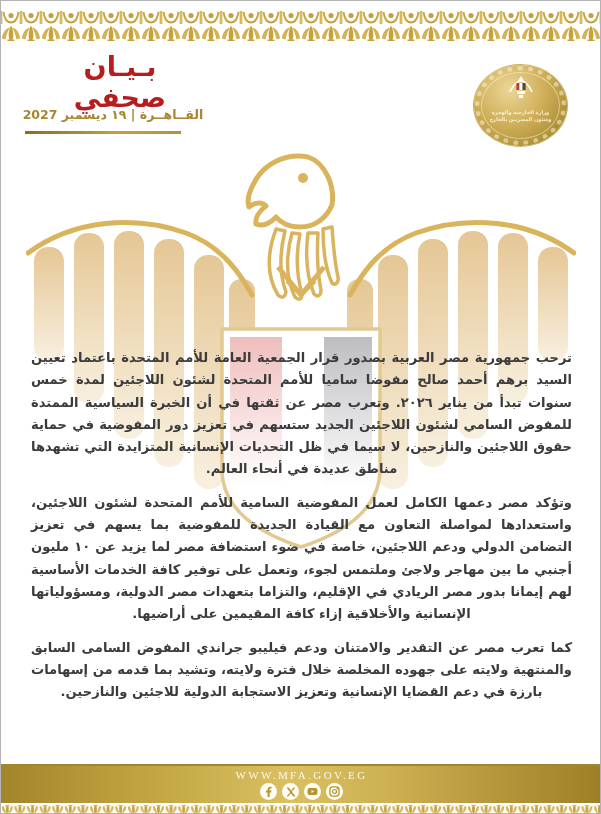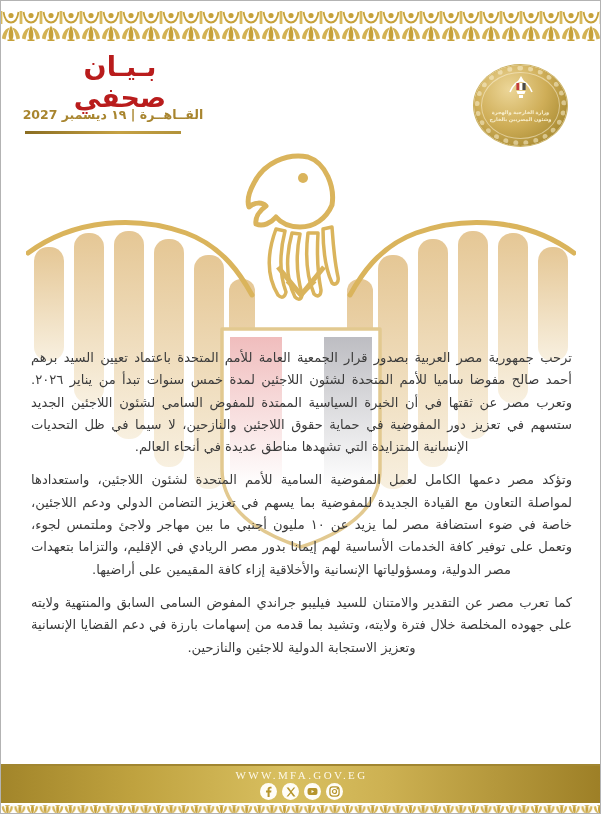--- a/index.html
+++ b/index.html
@@ -38,21 +38,21 @@
     color:#f8efcf;font-size:5px;line-height:7px;direction:rtl;font-weight:bold;}
   
   .watermark{position:absolute;left:25px;top:150px;width:550px;height:420px;z-index:0;}
   
   .headline{
     position:absolute;top:302px;left:18px;width:565px;z-index:2;text-align:center;
     direction:rtl;font-size:15px;font-weight:bold;color:#e14444;
   }
   .press-body{
     position:absolute;top:346px;left:30px;width:541px;z-index:2;direction:rtl;
-    font-size:13.1px;line-height:22.3px;font-weight:normal;color:#3b3b3b;
+    font-size:13.1px;line-height:22.3px;font-weight:bold;color:#3b3b3b;
   }
   .press-body p{margin:0 0 11px 0;text-align:justify;text-align-last:center;}
   
   .footer-bar{
     position:absolute;top:763px;left:0;width:601px;height:39px;z-index:2;
     border-top:2px solid #a18631;box-sizing:border-box;text-align:center;
     background:linear-gradient(90deg,#a2852a 0%,#bfa23f 22%,#d9c061 48%,#cdb152 64%,#9d7f26 100%);
   }
   .footer-site{
     margin-top:3px;color:#fdf8ea;font-family:"Liberation Serif",serif;
@@ -166,21 +166,21 @@
         <rect x="204" y="186" width="52" height="150" fill="url(#fadeRed)"></rect>
         <rect x="298" y="186" width="48" height="150" fill="url(#fadeGray)"></rect>
       </g>
     </svg>
   </div>
 
 
   <div class="press-body">
     <p>ترحب جمهورية مصر العربية بصدور قرار الجمعية العامة للأمم المتحدة باعتماد تعيين السيد برهم أحمد صالح مفوضا ساميا للأمم المتحدة لشئون اللاجئين لمدة خمس سنوات تبدأ من يناير ٢٠٢٦. وتعرب مصر عن ثقتها في أن الخبرة السياسية الممتدة للمفوض السامي لشئون اللاجئين الجديد ستسهم في تعزيز دور المفوضية في حماية حقوق اللاجئين والنازحين، لا سيما في ظل التحديات الإنسانية المتزايدة التي تشهدها مناطق عديدة في أنحاء العالم.</p>
     <p>وتؤكد مصر دعمها الكامل لعمل المفوضية السامية للأمم المتحدة لشئون اللاجئين، واستعدادها لمواصلة التعاون مع القيادة الجديدة للمفوضية بما يسهم في تعزيز التضامن الدولي ودعم اللاجئين، خاصة في ضوء استضافة مصر لما يزيد عن ١٠ مليون أجنبي ما بين مهاجر ولاجئ وملتمس لجوء، وتعمل على توفير كافة الخدمات الأساسية لهم إيمانا بدور مصر الريادي في الإقليم، والتزاما بتعهدات مصر الدولية، ومسؤولياتها الإنسانية والأخلاقية إزاء كافة المقيمين على أراضيها.</p>
-    <p>كما تعرب مصر عن التقدير والامتنان للسيد فيليبو جراندي المفوض السامى السابق والمنتهية ولايته على جهوده المخلصة خلال فترة ولايته، وتشيد بما قدمه من إسهامات بارزة في دعم القضايا الإنسانية وتعزيز الاستجابة الدولية للاجئين والنازحين.</p>
+    <p>كما تعرب مصر عن التقدير والامتنان ودعم فيليبو جراندي المفوض السامى السابق والمنتهية ولايته على جهوده المخلصة خلال فترة ولايته، وتشيد بما قدمه من إسهامات بارزة في دعم القضايا الإنسانية وتعزيز الاستجابة الدولية للاجئين والنازحين.</p>
   </div>
 
   <div class="footer-bar">
     <div class="footer-site">WWW.MFA.GOV.EG</div>
     <div class="footer-icons">
       <span class="icon-circle">
         <svg width="11" height="11" viewBox="0 0 12 12">
             <path d="M7.2,12 V7 h1.7 l0.3,-2 H7.2 V3.7 c0,-0.6 0.2,-1 1,-1 h1.1 V0.9 C9.1,0.86 8.4,0.8 7.7,0.8 c-1.6,0-2.7,1-2.7,2.8 V5 H3.3 v2 h1.7 v5 Z" fill="#b6952c"></path>
           </svg>
       </span>

